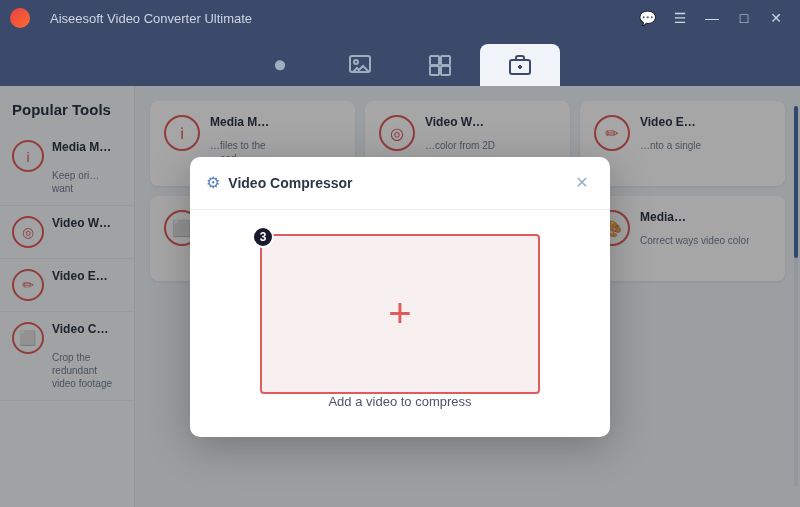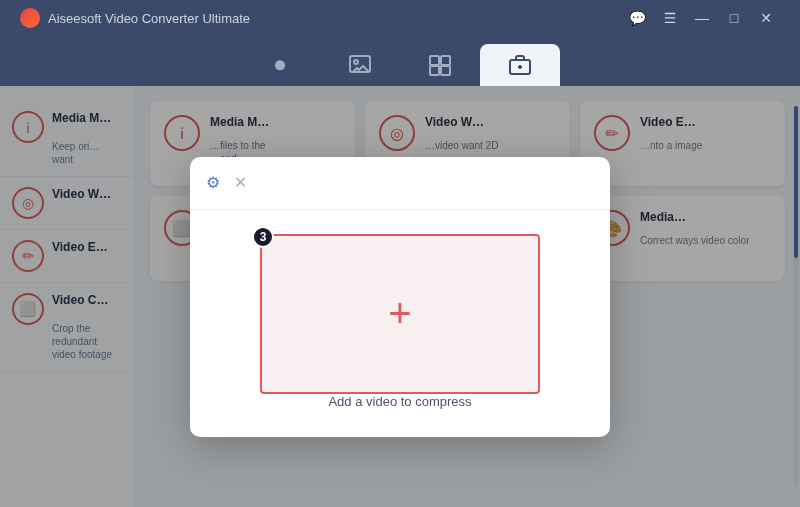--- a/index.html
+++ b/index.html
@@ -4,24 +4,25 @@
   <style>
     * { box-sizing: border-box; margin: 0; padding: 0; }
     body { width: 800px; height: 507px; overflow: hidden; font-family: 'Segoe UI', Arial, sans-serif; background: #f0f4f8; }
 
     
     .titlebar {
       background: #3b4a6b;
       height: 36px;
       display: flex;
       align-items: center;
-      padding: 0 20px;
+      padding: 0 10px;
       color: white;
       font-size: 13px;
       user-select: none;
+      gap: 12px;
     }
     .titlebar-logo {
       width: 20px; height: 20px;
       background: linear-gradient(135deg, #e84040, #ff6b35);
       border-radius: 50%;
       margin-right: 8px;
       flex-shrink: 0;
     }
     .titlebar-title { flex: 1; font-size: 13px; color: #cdd5e0; }
     .titlebar-controls { display: flex; gap: 4px; }
@@ -278,20 +279,21 @@
         <path d="M16 7V5a2 2 0 0 0-2-2h-4a2 2 0 0 0-2 2v2"></path>
       <line x1="12" y1="12" x2="12" y2="16"></line>
         <line x1="10" y1="14" x2="14" y2="14"></line>
     </svg>
   </div>
 </div>
 
 <div class="main">
 
   <div class="sidebar">
+    <div class="sidebar-title">Popular Tools</div>
 
     <div class="sidebar-item">
       <div class="sidebar-icon">ℹ</div>
       <div class="sidebar-text">
         <div class="sidebar-text-title">Media M…</div>
         <div class="sidebar-text-desc">Keep ori…
 want</div>
       </div>
     </div>
 
@@ -325,28 +327,28 @@
         <div class="tool-card-icon">ℹ</div>
         <div class="tool-card-text">
           <div class="tool-card-title">Media M…</div>
           <div class="tool-card-desc">…files to the<br>…eed</div>
         </div>
       </div>
       <div class="tool-card-bg">
         <div class="tool-card-icon">◎</div>
         <div class="tool-card-text">
           <div class="tool-card-title">Video W…</div>
-          <div class="tool-card-desc">…video want 2D</div>
+          <div class="tool-card-desc">…color from 2D</div>
         </div>
       </div>
       <div class="tool-card-bg">
         <div class="tool-card-icon">✏</div>
         <div class="tool-card-text">
           <div class="tool-card-title">Video E…</div>
-          <div class="tool-card-desc">…nto a image</div>
+          <div class="tool-card-desc">…nto a single</div>
         </div>
       </div>
 
       <div class="tool-card-bg">
         <div class="tool-card-icon">⬜</div>
         <div class="tool-card-text">
           <div class="tool-card-title">Video C…</div>
           <div class="tool-card-desc">Crop the redundant video footage</div>
         </div>
       </div>
@@ -369,20 +371,21 @@
     <div class="scrollbar">
       <div class="scrollbar-thumb"></div>
     </div>
   </div>
 
   <div class="modal-overlay">
     <div class="modal">
 
       <div class="modal-header">
         <span class="modal-header-icon">⚙</span>
+        <span class="modal-header-title">Video Compressor</span>
         <div class="modal-close">✕</div>
       </div>
 
       <div class="modal-body">
         <div class="drop-area">
           <div class="badge-3">3</div>
           <div class="drop-area-inner">+</div>
         </div>
         <div class="drop-label">Add a video to compress</div>
       </div>

